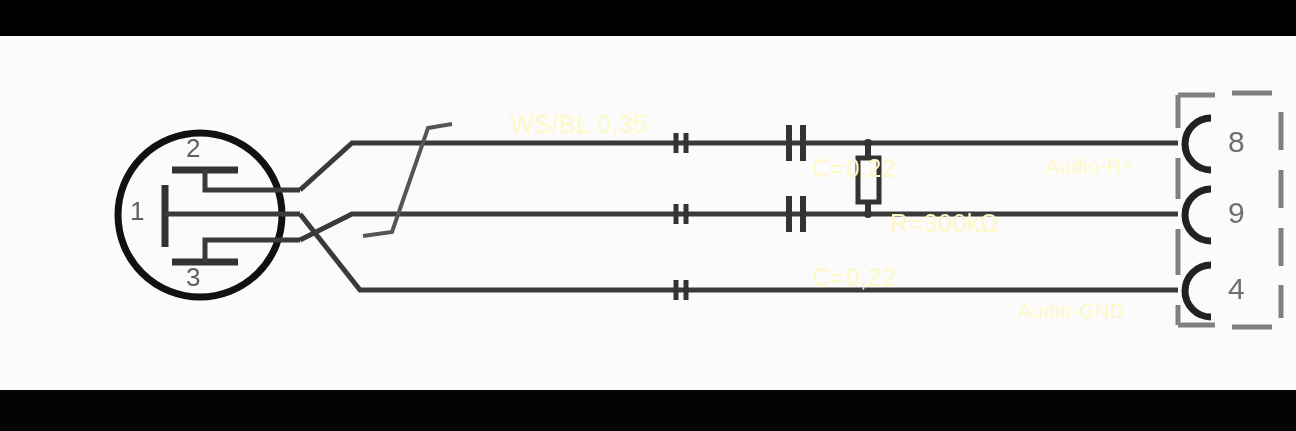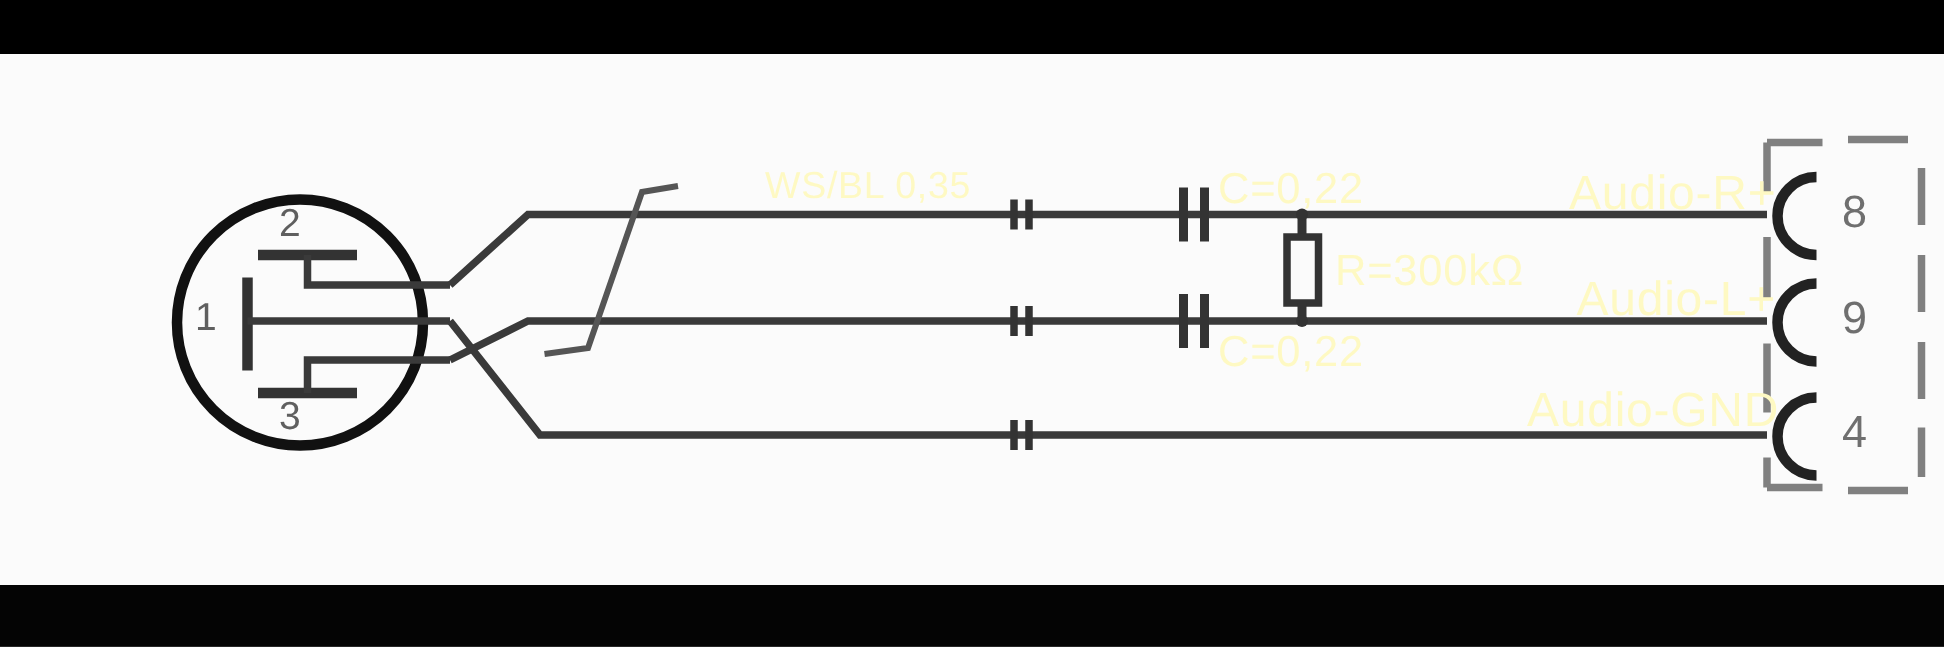--- a/index.html
+++ b/index.html
@@ -19,22 +19,22 @@
   #panel{
     position:absolute;left:0;top:36px;width:1296px;height:354px;
     background:#fbfbfb;
   }
   #svg{position:absolute;left:0;top:0;width:1296px;height:431px;}
   .lbl{
     position:absolute;color:#fef9c3;white-space:nowrap;
     font-family:"Liberation Sans", sans-serif;
   }
   .wirelbl{font-size:25px;letter-spacing:.5px;}
-  .siglbl{font-size:32px;letter-spacing:.5px;}
-  .complbl{font-size:29px;letter-spacing:.5px;}
+  .siglbl{font-size:20px;letter-spacing:.5px;margin-top:45px;}
+  .complbl{font-size:25px;letter-spacing:.5px;margin-top:44px;}
   .pinnum{font-size:30px;color:#6f6f6f;}
   .innerpin{font-size:26px;color:#5f5f5f;}
   #a1-label{
     position:absolute;left:36px;top:190px;
     font-size:40px;font-weight:bold;color:#111;letter-spacing:1px;
   }
 </style>
 </head>
 <body>
 
@@ -123,21 +123,20 @@
   <div class="lbl innerpin" style="left:130px;top:196px;">1</div>
   <div class="lbl innerpin" style="left:186px;top:262px;">3</div>
 
   <div class="lbl wirelbl" style="left:510px;top:110px;">WS/BL 0,35</div>
 
   <div class="lbl complbl" style="left:812px;top:110px;">C=0,22</div>
   <div class="lbl complbl" style="left:812px;top:219px;">C=0,22</div>
   <div class="lbl complbl" style="left:890px;top:165px;">R=300kΩ</div>
 
   <div class="lbl siglbl" style="left:1046px;top:110px;">Audio-R+</div>
-  <div class="lbl siglbl" style="left:1051px;top:181px;">Audio-L+</div>
   <div class="lbl siglbl" style="left:1018px;top:255px;">Audio-GND</div>
 
   <div class="lbl pinnum" style="left:1228px;top:125px;">8</div>
   <div class="lbl pinnum" style="left:1228px;top:196px;">9</div>
   <div class="lbl pinnum" style="left:1228px;top:272px;">4</div>
 
   <div id="bar-bottom"></div>
   <div id="bar-bottom-text"></div>
 
 </div>

